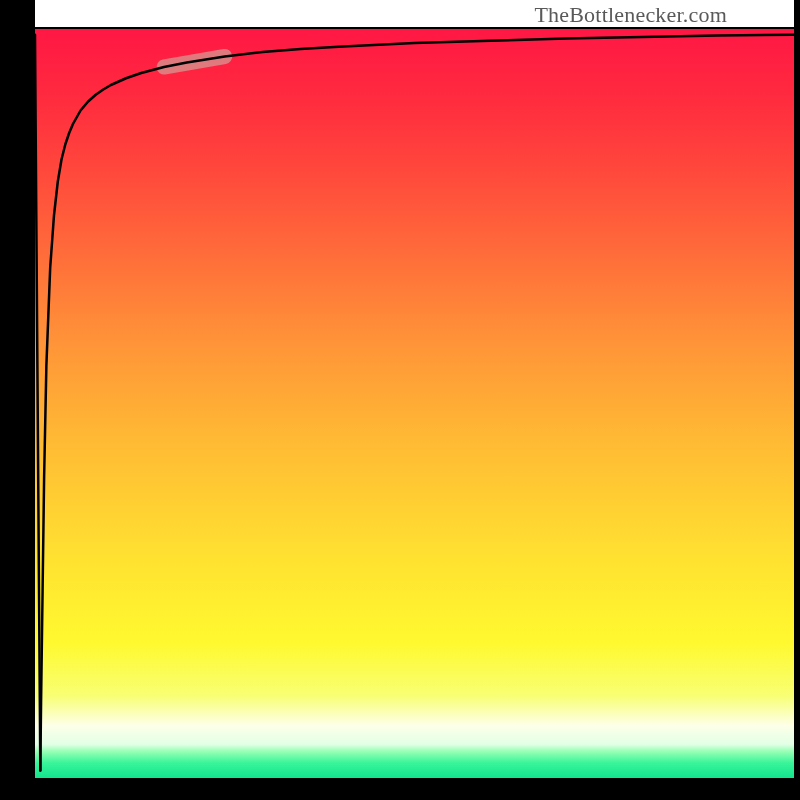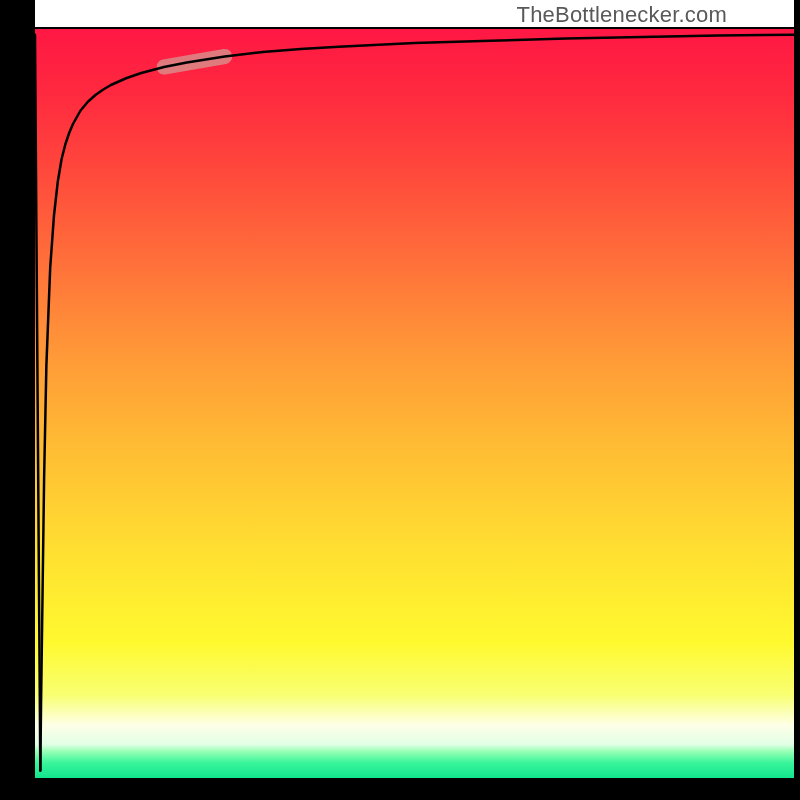--- a/index.html
+++ b/index.html
@@ -8,20 +8,21 @@
     width: 800px;
     height: 800px;
     background: #ffffff;
     overflow: hidden;
     font-family: Arial, Helvetica, sans-serif;
   }
   .chart-wrap {
     position: relative;
     width: 735px;
     height: 800px;
+    font-family: Liberation Serif, serif;
   }
   .attribution {
     position: absolute;
     top: 2px;
     right: 8px;
     font-size: 22px;
     color: #595959;
     font-weight: 400;
     letter-spacing: 0.2px;
   }

